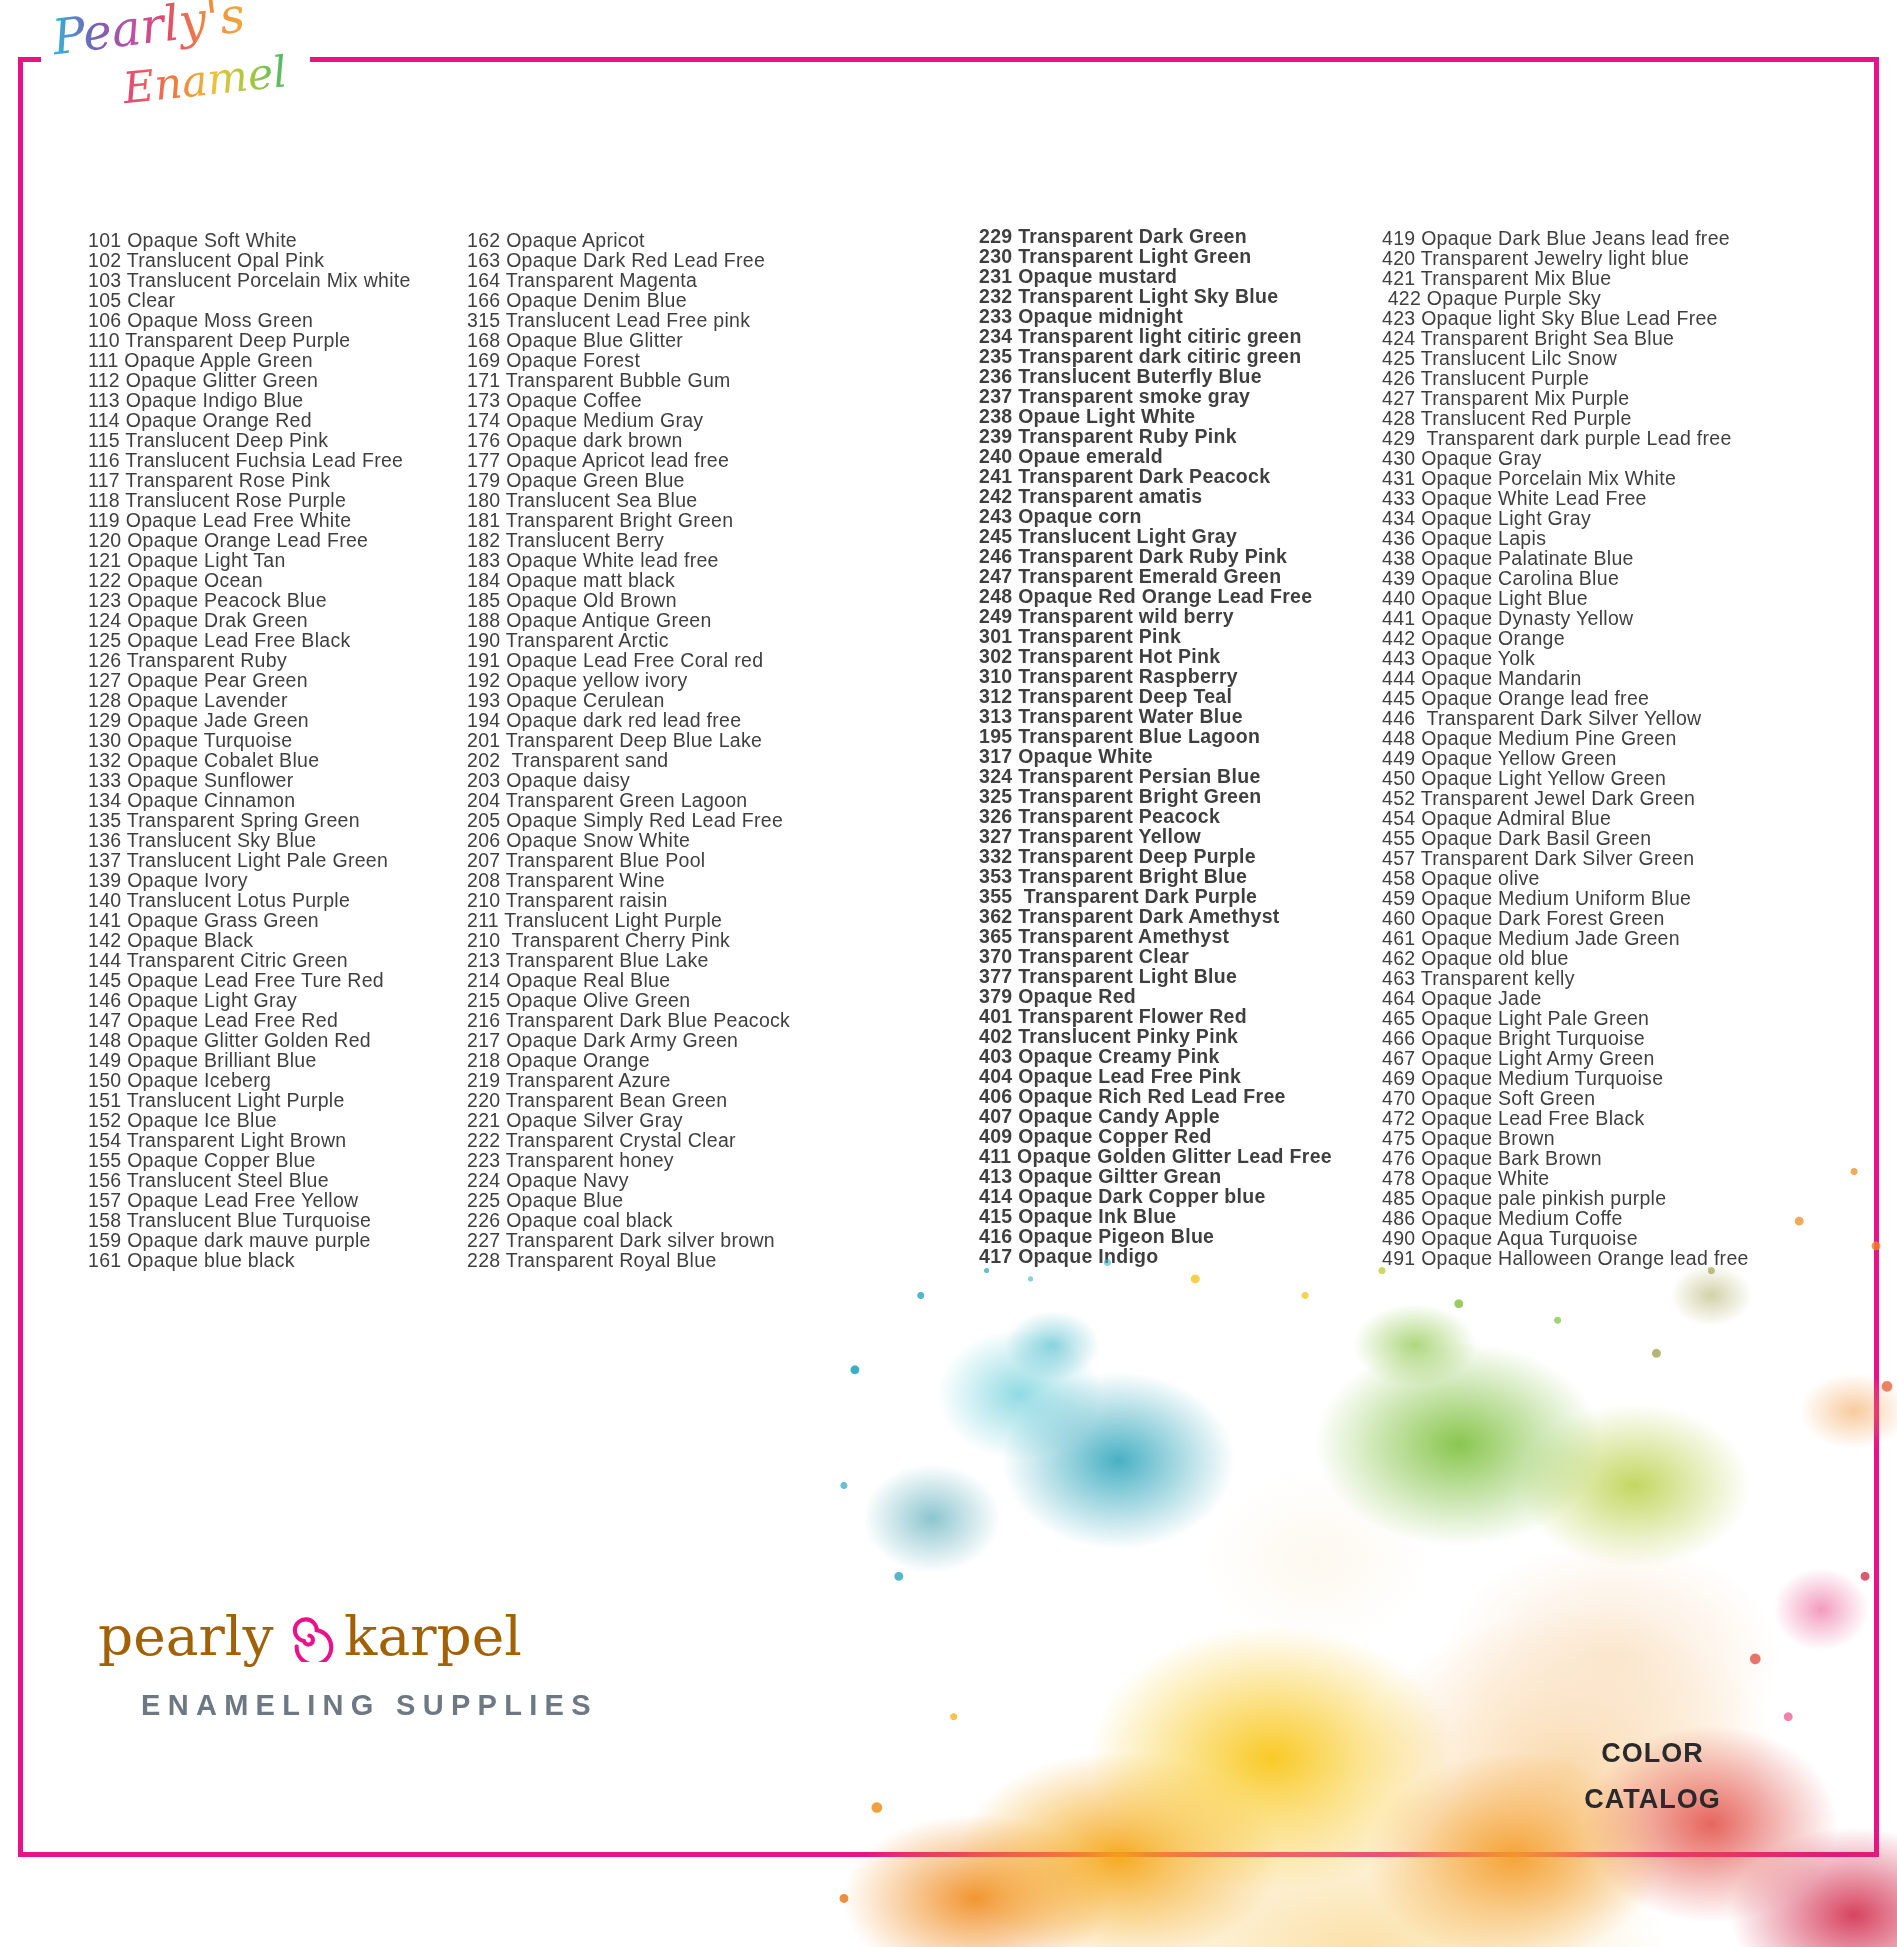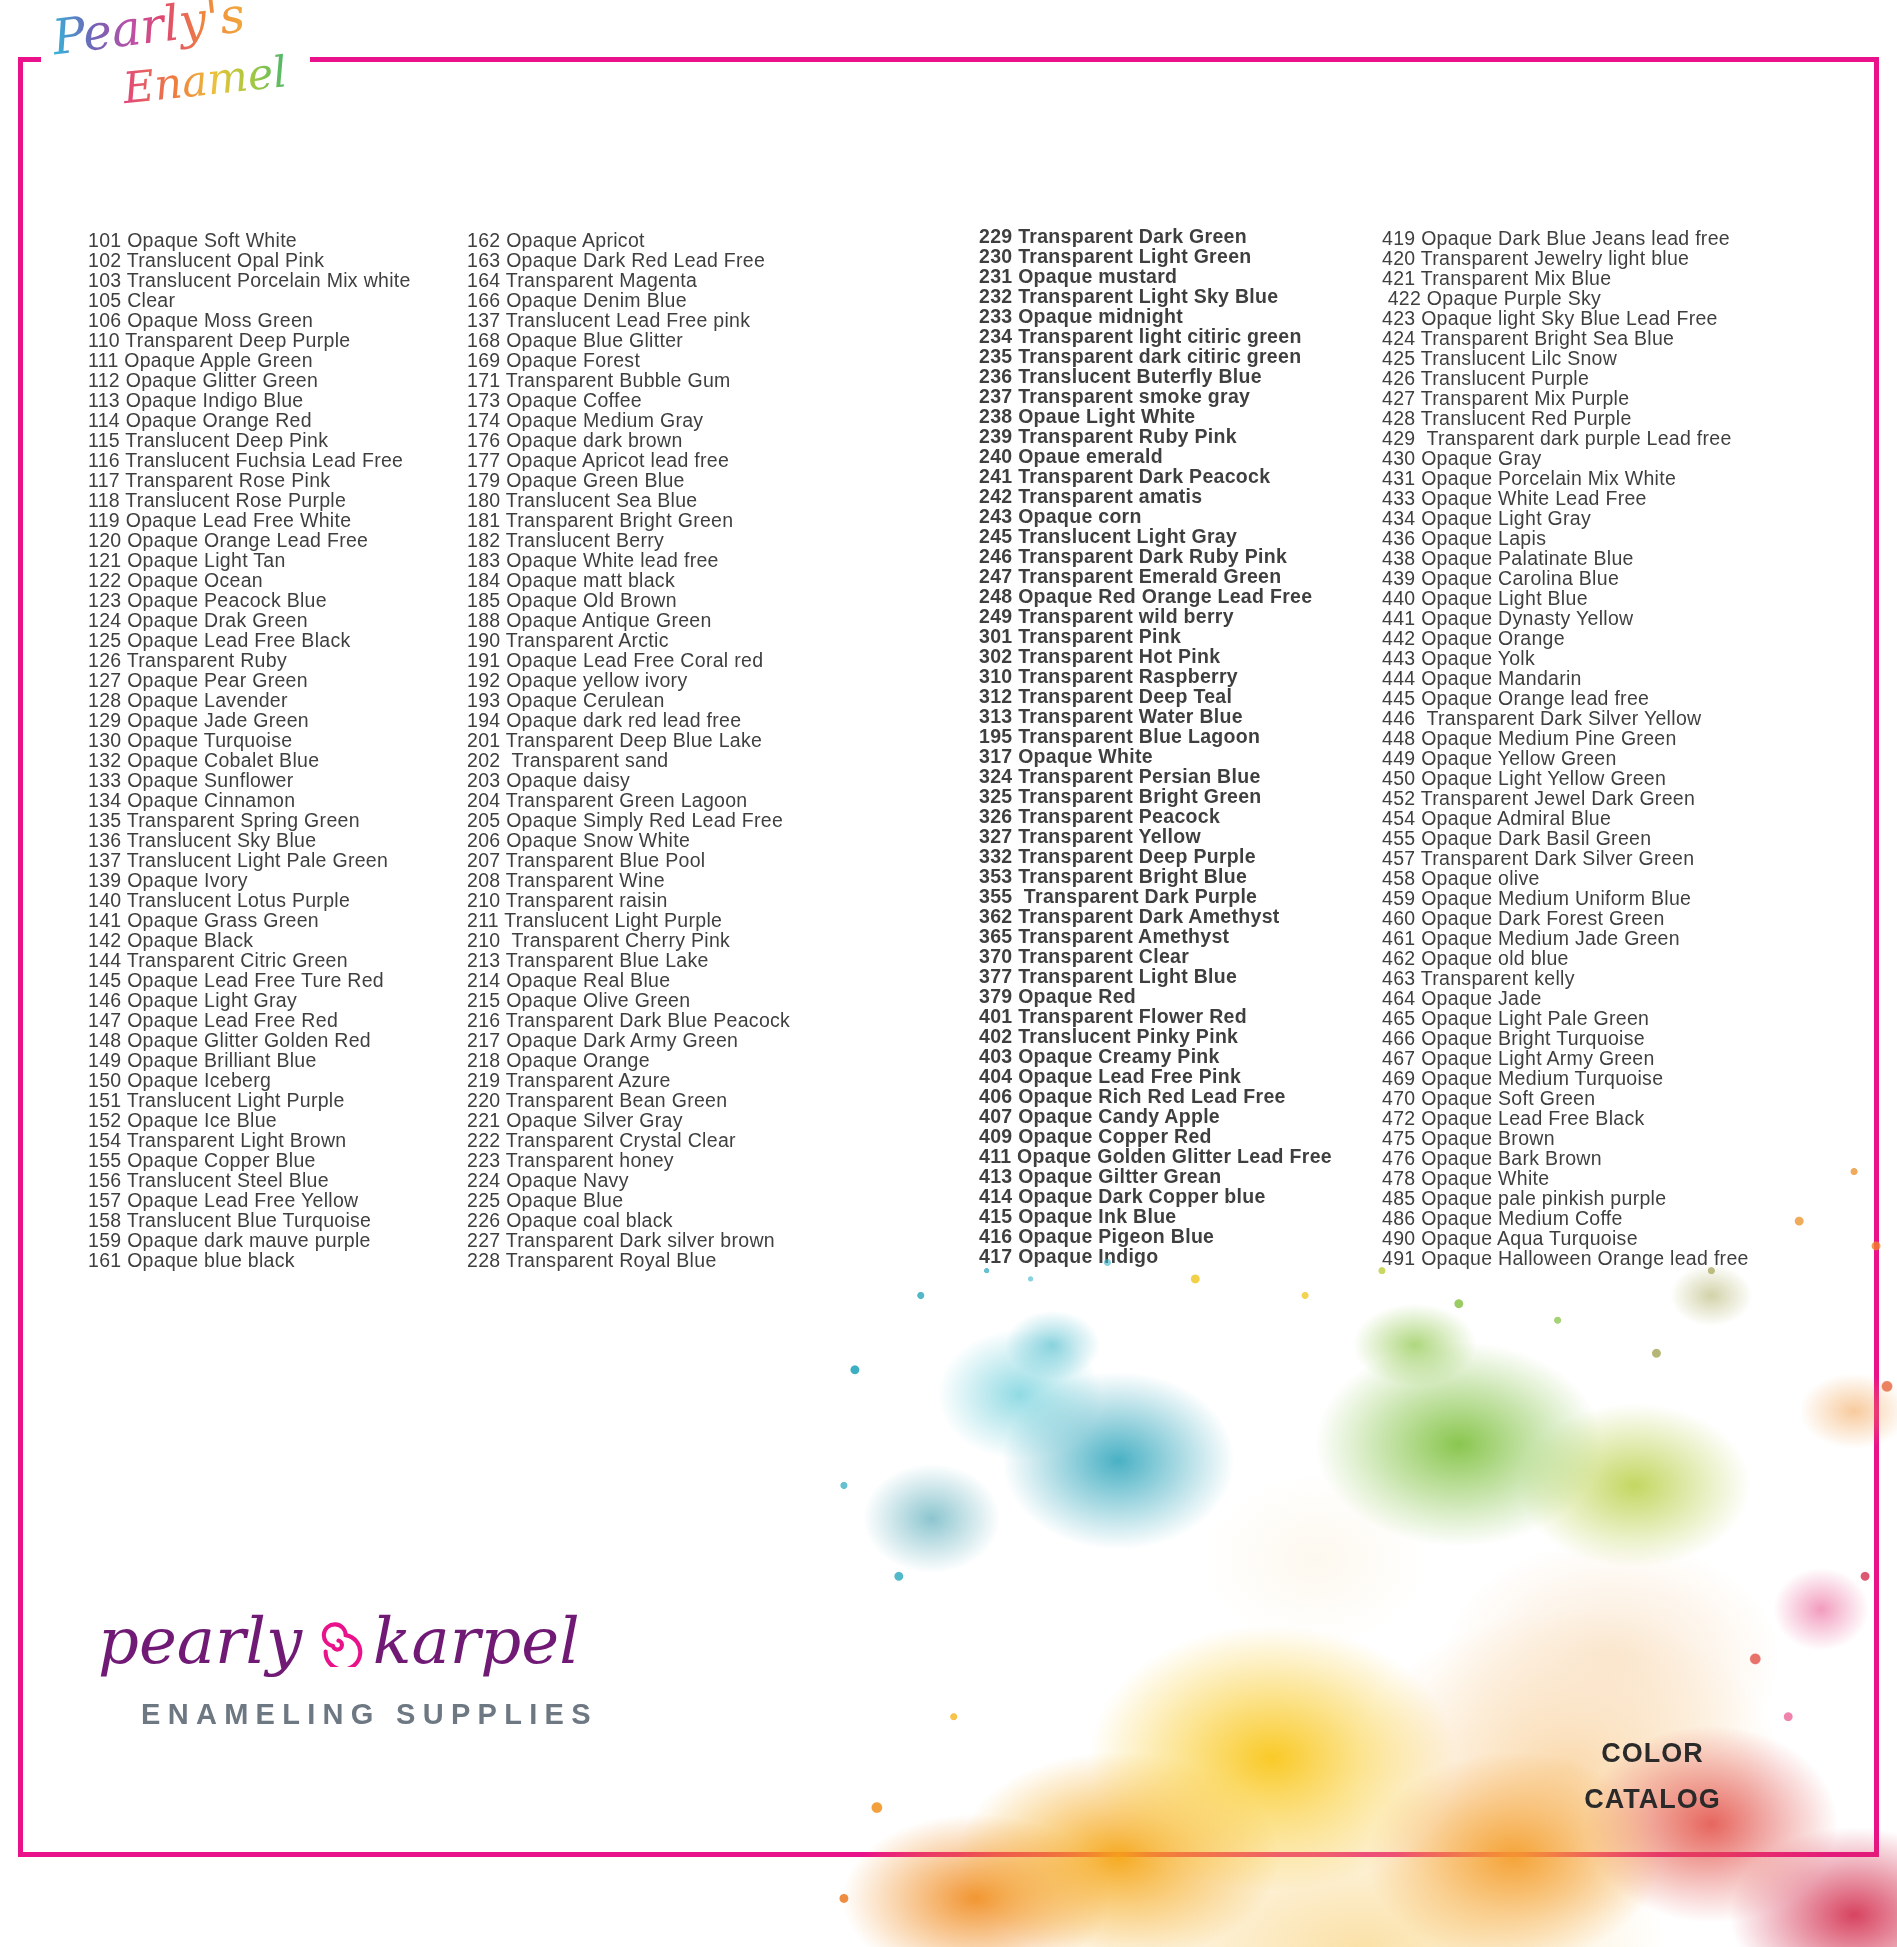--- a/index.html
+++ b/index.html
@@ -74,22 +74,22 @@
       radial-gradient(ellipse 410px 215px at 51% 100%, rgba(248,205,110,0.6) 0%, rgba(248,205,110,0) 75%);
   }
 
   
   .catalog-title{position:absolute;left:1506px;top:1730px;width:293px;z-index:3;
       text-align:center;font-weight:bold;font-size:27px;line-height:46px;
       letter-spacing:1px;color:#2a2a2a;}
 
   
   .brand-footer{position:absolute;left:98px;top:1609px;z-index:2;}
-  .brand-script{display:flex;align-items:center;color:#701a75;
-      font-family:"DejaVu Serif", serif;font-style:italic;font-size:64px;}
+  .brand-script{display:flex;align-items:center;color:#a16207;
+      font-family:"DejaVu Serif", serif;font-size:55px;}
   .brand-script .word{line-height:1;}
   .brand-script svg{margin:0 9.8px;}
   .brand-subtitle{margin-top:25px;margin-left:43px;color:#6d7883;font-weight:bold;
       font-size:29px;letter-spacing:7.3px;}
 </style>
 </head>
 <body>
 
 <div class="page">
 
@@ -172,21 +172,21 @@
         <div class="entry">157 Opaque Lead Free Yellow</div>
         <div class="entry">158 Translucent Blue Turquoise</div>
         <div class="entry">159 Opaque dark mauve purple</div>
         <div class="entry">161 Opaque blue black</div>
       </div>
     <div class="col col2">
         <div class="entry">162 Opaque Apricot</div>
         <div class="entry">163 Opaque Dark Red Lead Free</div>
         <div class="entry">164 Transparent Magenta</div>
         <div class="entry">166 Opaque Denim Blue</div>
-        <div class="entry">137 Translucent Lead Free pink</div>
+        <div class="entry">315 Translucent Lead Free pink</div>
         <div class="entry">168 Opaque Blue Glitter</div>
         <div class="entry">169 Opaque Forest</div>
         <div class="entry">171 Transparent Bubble Gum</div>
         <div class="entry">173 Opaque Coffee</div>
         <div class="entry">174 Opaque Medium Gray</div>
         <div class="entry">176 Opaque dark brown</div>
         <div class="entry">177 Opaque Apricot lead free</div>
         <div class="entry">179 Opaque Green Blue</div>
         <div class="entry">180 Translucent Sea Blue</div>
         <div class="entry">181 Transparent Bright Green</div>

